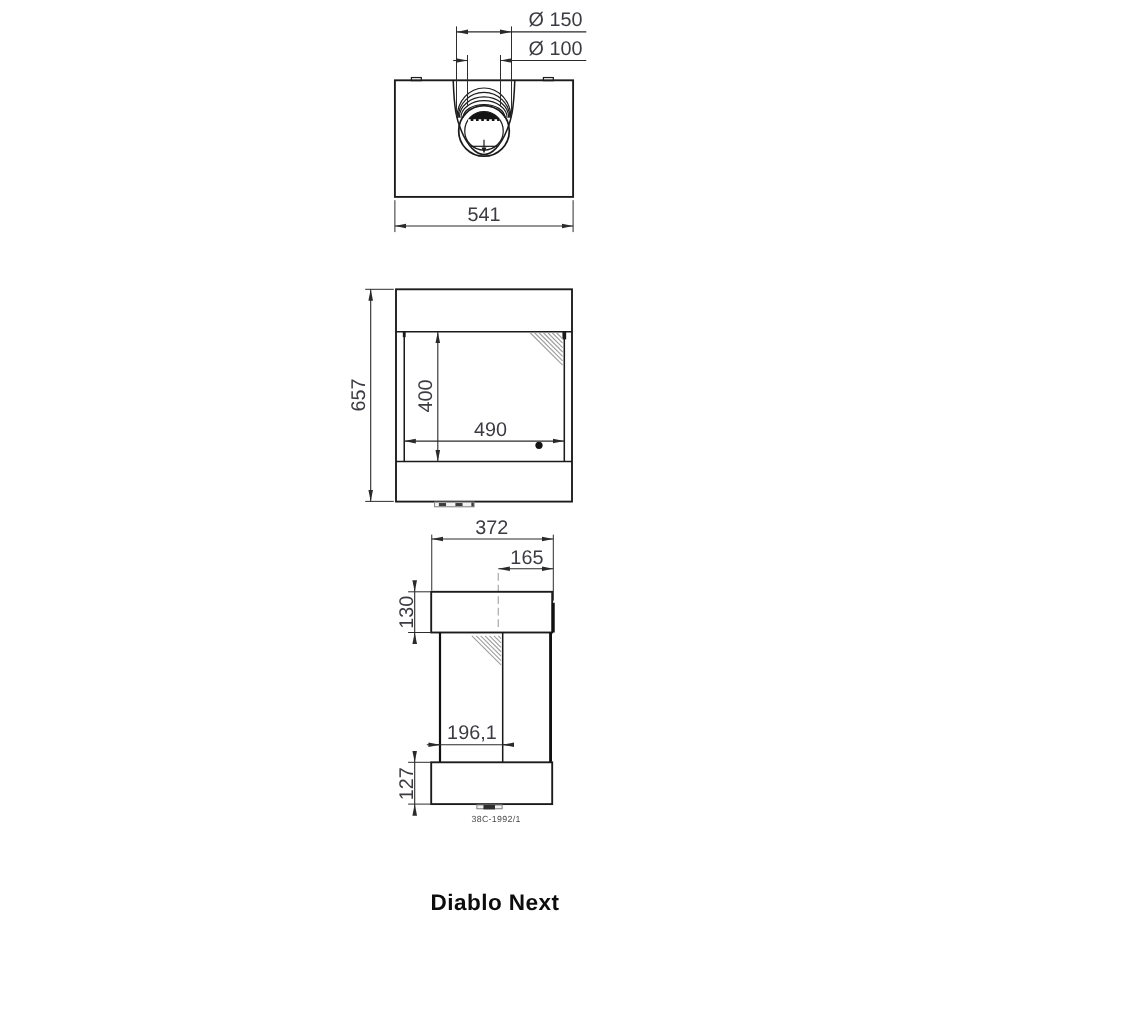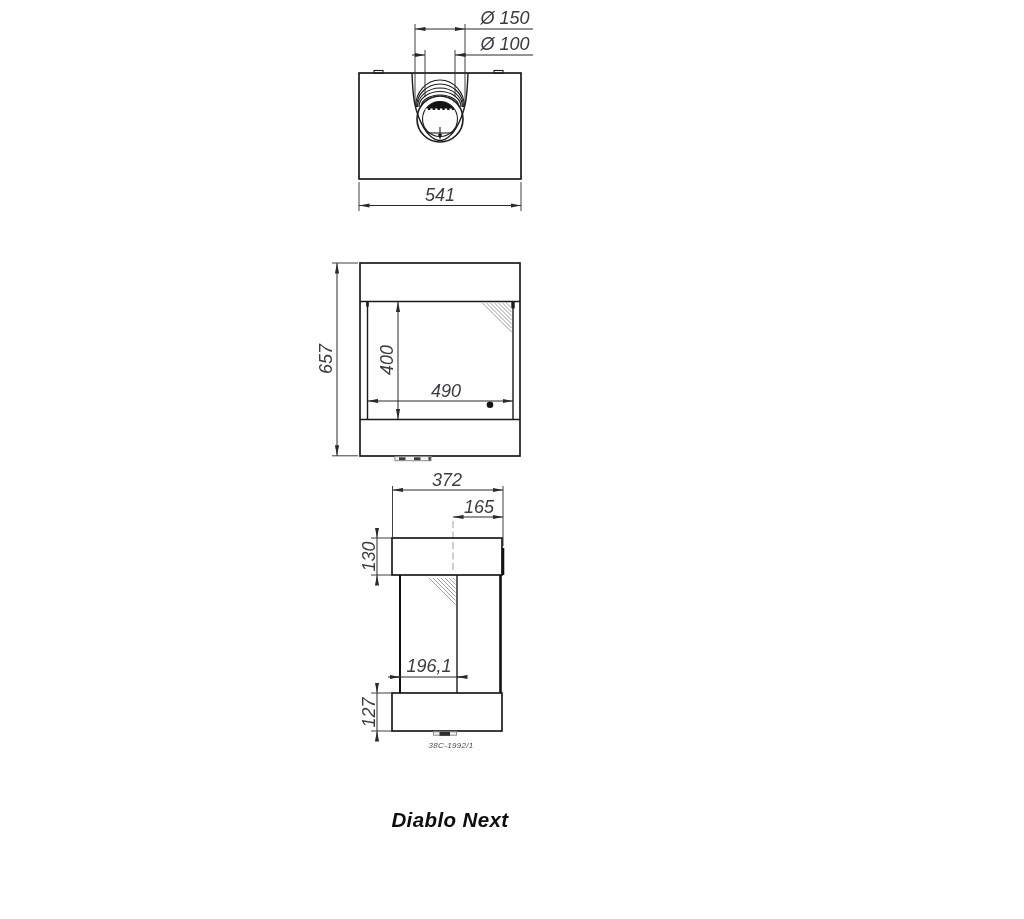--- a/index.html
+++ b/index.html
@@ -1,17 +1,17 @@
 <!DOCTYPE html>
 <html><head>
 <meta charset="utf-8">
 <style>
   html,body{margin:0;padding:0;background:#ffffff;}
   .page{position:relative;width:1024px;height:919px;background:#ffffff;overflow:hidden;
-        font-family:"Liberation Sans", sans-serif;font-style:italic;}
+        font-family:"Liberation Sans", sans-serif;}
   svg{position:absolute;left:0;top:0;}
   .outline{fill:none;stroke:#1b1b1b;stroke-width:1.7;}
   .line-med{fill:none;stroke:#1b1b1b;stroke-width:1.4;}
   .line-thin{fill:none;stroke:#1b1b1b;stroke-width:1.1;}
   .glass-thick{fill:none;stroke:#111111;stroke-width:2.6;}
   .leg-thick{fill:none;stroke:#111111;stroke-width:2;}
   .dim{fill:none;stroke:#2a2a2a;stroke-width:1;}
   .ext{fill:none;stroke:#2a2a2a;stroke-width:0.9;}
   .hatch{fill:none;stroke:#9e9e9e;stroke-width:1;}
   .cline{fill:none;stroke:#b0b0b0;stroke-width:1.2;stroke-dasharray:7 3.5;}

